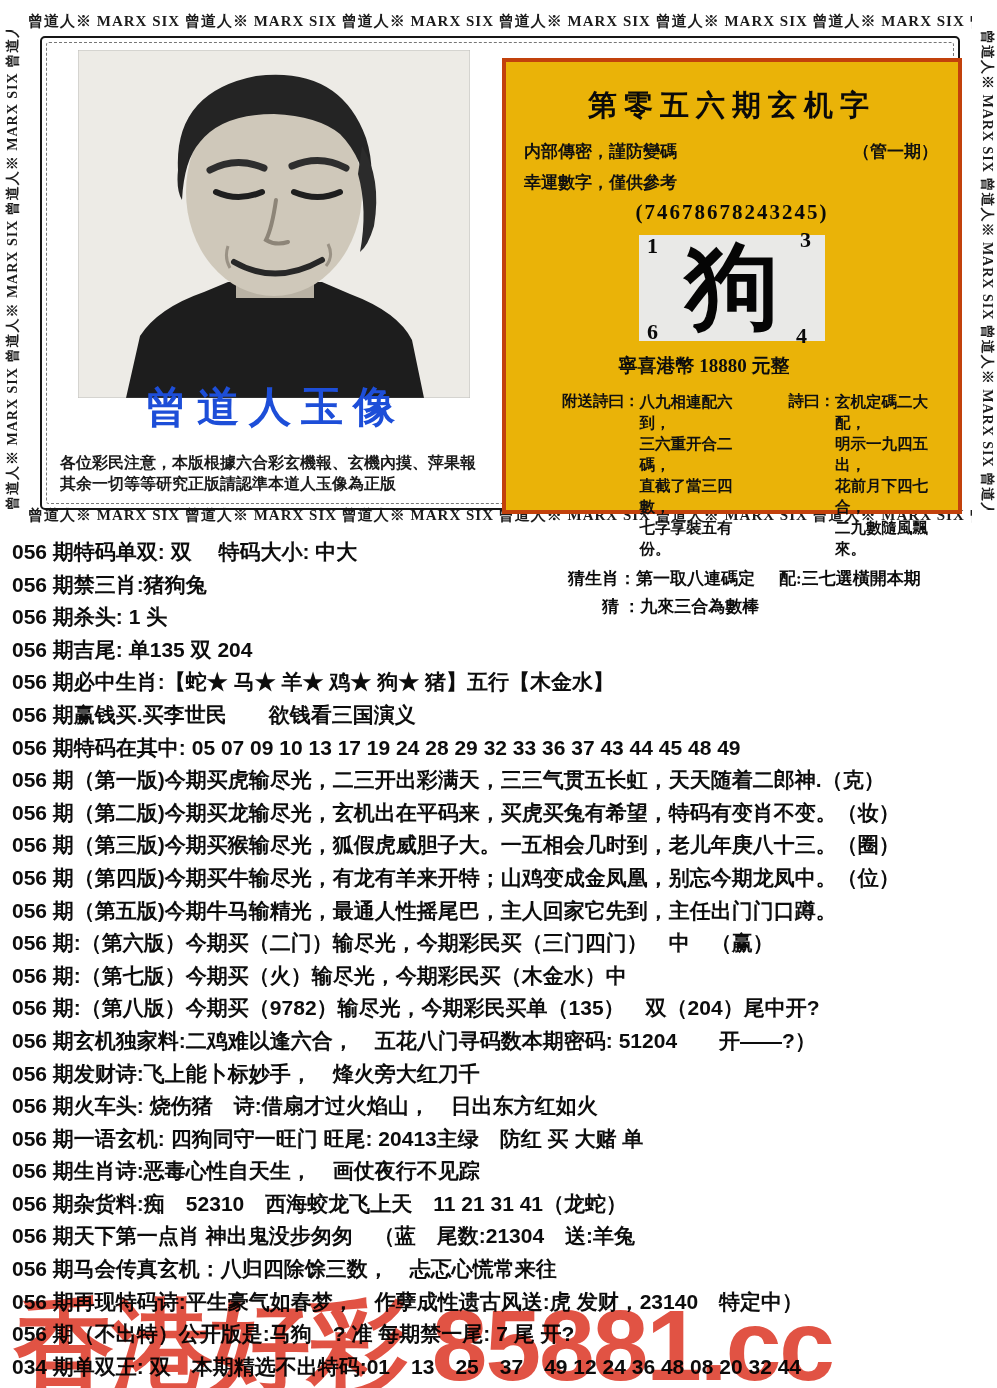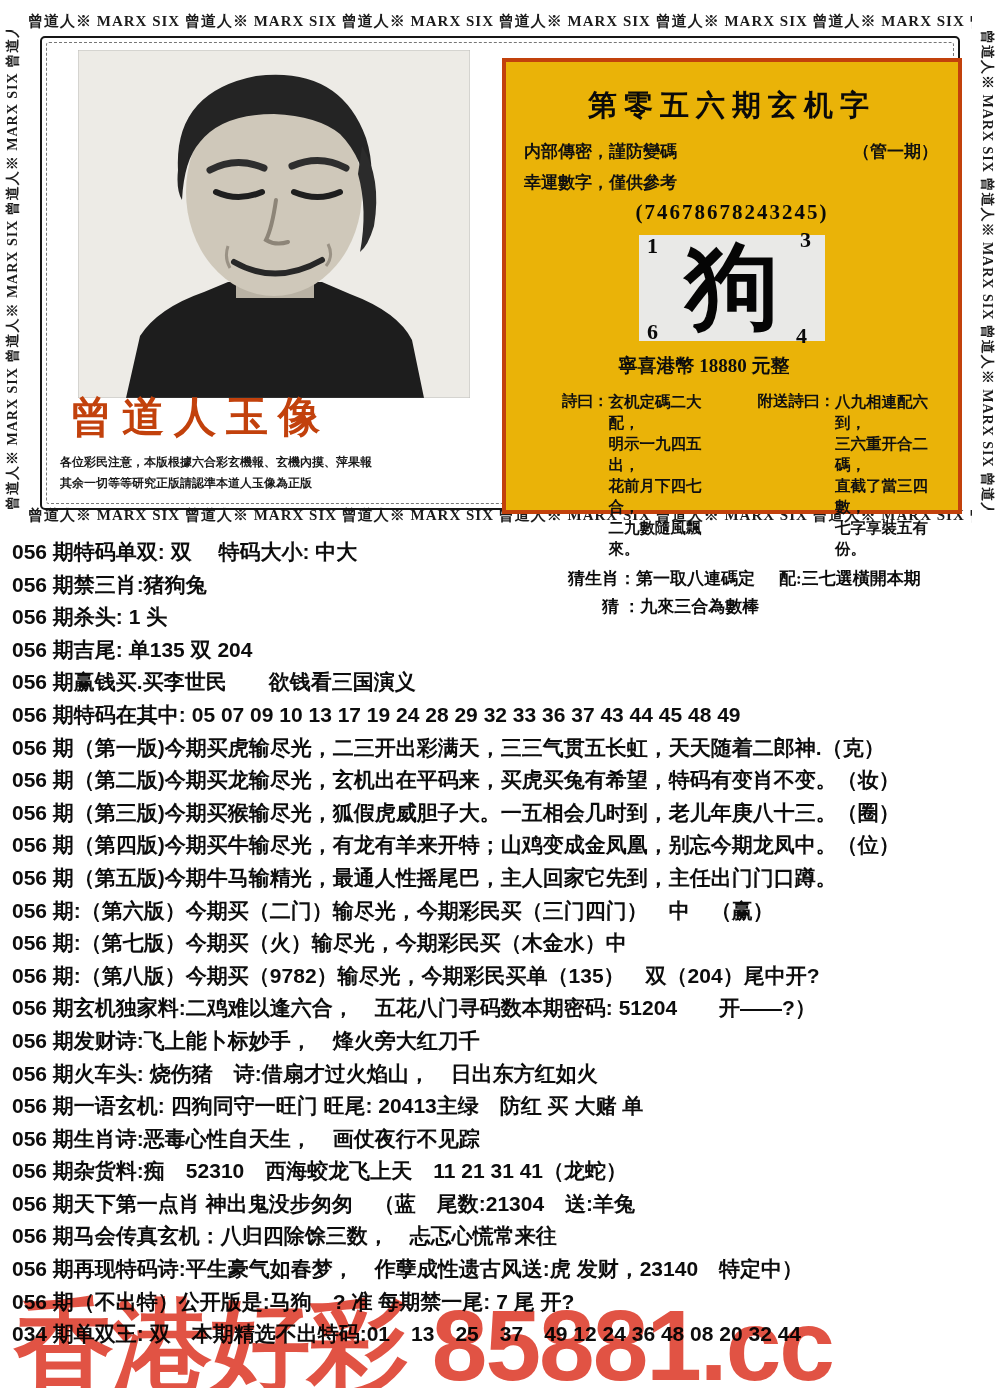--- a/index.html
+++ b/index.html
@@ -34,27 +34,27 @@
   }
   .frame::before{
     content:"";position:absolute;inset:4px;border:1px dashed #4a4a4a;border-radius:3px;
     opacity:.75;pointer-events:none;
   }
 
   
   .portrait{position:absolute;left:78px;top:50px;width:392px;height:348px;}
   .portrait svg{display:block;width:100%;height:100%;}
   .portrait-caption{
-    position:absolute;left:70px;top:390px;width:410px;height:54px;
-    text-align:left;font-family:"Liberation Serif",serif;font-weight:700;
-    font-size:42px;letter-spacing:10px;color:#c2410c;line-height:54px;
+    position:absolute;left:70px;top:380px;width:410px;height:54px;
+    text-align:center;font-family:"Liberation Serif",serif;font-weight:700;
+    font-size:42px;letter-spacing:10px;color:#1d4ed8;line-height:54px;
   }
   .portrait-note{
     position:absolute;left:60px;top:452px;width:432px;
-    font-family:"Liberation Serif",serif;font-weight:700;font-size:12px;
+    font-family:"Liberation Serif",serif;font-weight:700;font-size:16px;
     line-height:21px;color:#1a1a1a;
   }
 
   
   .mbox{
     position:absolute;left:502px;top:58px;width:452px;height:448px;
     border:4px solid #c2410c;background:#eab308;
   }
   .mbox-title{
     margin-top:24px;text-align:center;
@@ -193,50 +193,51 @@
   <div class="dog-block" data-interactable="false">
     <span class="dog-num tl" data-interactable="false">1</span>
     <span class="dog-num tr" data-interactable="false">3</span>
     <span class="dog-num bl" data-interactable="false">6</span>
     <span class="dog-num br" data-interactable="false">4</span>
     <div class="dog-char" data-interactable="false">狗</div>
   </div>
   <div class="prize-line" data-interactable="false">寧喜港幣 18880 元整</div>
   <div class="poems">
     <div class="poem" data-interactable="false">
+      <span class="poem-label" data-interactable="false">附送詩曰：</span>
+      <div class="poem-lines" data-interactable="false">
+          <div data-interactable="false">八九相連配六到，</div>
+          <div data-interactable="false">三六重开合二碼，</div>
+          <div data-interactable="false">直截了當三四數，</div>
+          <div data-interactable="false">七字享裝五有份。</div>
+        </div>
+    </div>
+    <div class="poem" data-interactable="false">
       <span class="poem-label" data-interactable="false">詩曰：</span>
       <div class="poem-lines" data-interactable="false">
           <div data-interactable="false">玄机定碼二大配，</div>
           <div data-interactable="false">明示一九四五出，</div>
           <div data-interactable="false">花前月下四七合，</div>
           <div data-interactable="false">二九數隨風飄來。</div>
         </div>
     </div>
-    <div class="poem" data-interactable="false">
-      <span class="poem-label" data-interactable="false">附送詩曰：</span>
-      <div class="poem-lines" data-interactable="false">
-          <div data-interactable="false">八九相連配六到，</div>
-          <div data-interactable="false">三六重开合二碼，</div>
-          <div data-interactable="false">直截了當三四數，</div>
-          <div data-interactable="false">七字享裝五有份。</div>
-        </div>
-    </div>
   </div>
   <div class="guess-row">
     <span data-interactable="false">猜生肖：第一取八連碼定</span>
     <span data-interactable="false">配:三七選橫開本期</span>
   </div>
   <div class="guess-row2" data-interactable="false">猜 ：九來三合為數棒</div>
 </div>
 
 <div class="tips" data-interactable="false">
     <div class="tip-line" data-interactable="false">056 期特码单双: 双　 特码大小: 中大</div>
     <div class="tip-line" data-interactable="false">056 期禁三肖:猪狗兔</div>
     <div class="tip-line" data-interactable="false">056 期杀头: 1 头</div>
     <div class="tip-line" data-interactable="false">056 期吉尾: 单135 双 204</div>
+    <div class="tip-line" data-interactable="false">056 期必中生肖:【蛇★ 马★ 羊★ 鸡★ 狗★ 猪】五行【木金水】</div>
     <div class="tip-line" data-interactable="false">056 期赢钱买.买李世民　　欲钱看三国演义</div>
     <div class="tip-line" data-interactable="false">056 期特码在其中: 05 07 09 10 13 17 19 24 28 29 32 33 36 37 43 44 45 48 49</div>
     <div class="tip-line" data-interactable="false">056 期（第一版)今期买虎输尽光，二三开出彩满天，三三气贯五长虹，天天随着二郎神.（克）</div>
     <div class="tip-line" data-interactable="false">056 期（第二版)今期买龙输尽光，玄机出在平码来，买虎买兔有希望，特码有变肖不变。（妆）</div>
     <div class="tip-line" data-interactable="false">056 期（第三版)今期买猴输尽光，狐假虎威胆子大。一五相会几时到，老儿年庚八十三。（圈）</div>
     <div class="tip-line" data-interactable="false">056 期（第四版)今期买牛输尽光，有龙有羊来开特；山鸡变成金凤凰，别忘今期龙凤中。（位）</div>
     <div class="tip-line" data-interactable="false">056 期（第五版)今期牛马输精光，最通人性摇尾巴，主人回家它先到，主任出门门口蹲。</div>
     <div class="tip-line" data-interactable="false">056 期:（第六版）今期买（二门）输尽光，今期彩民买（三门四门）　中　（赢）</div>
     <div class="tip-line" data-interactable="false">056 期:（第七版）今期买（火）输尽光，今期彩民买（木金水）中</div>
     <div class="tip-line" data-interactable="false">056 期:（第八版）今期买（9782）输尽光，今期彩民买单（135）　双（204）尾中开?</div>

